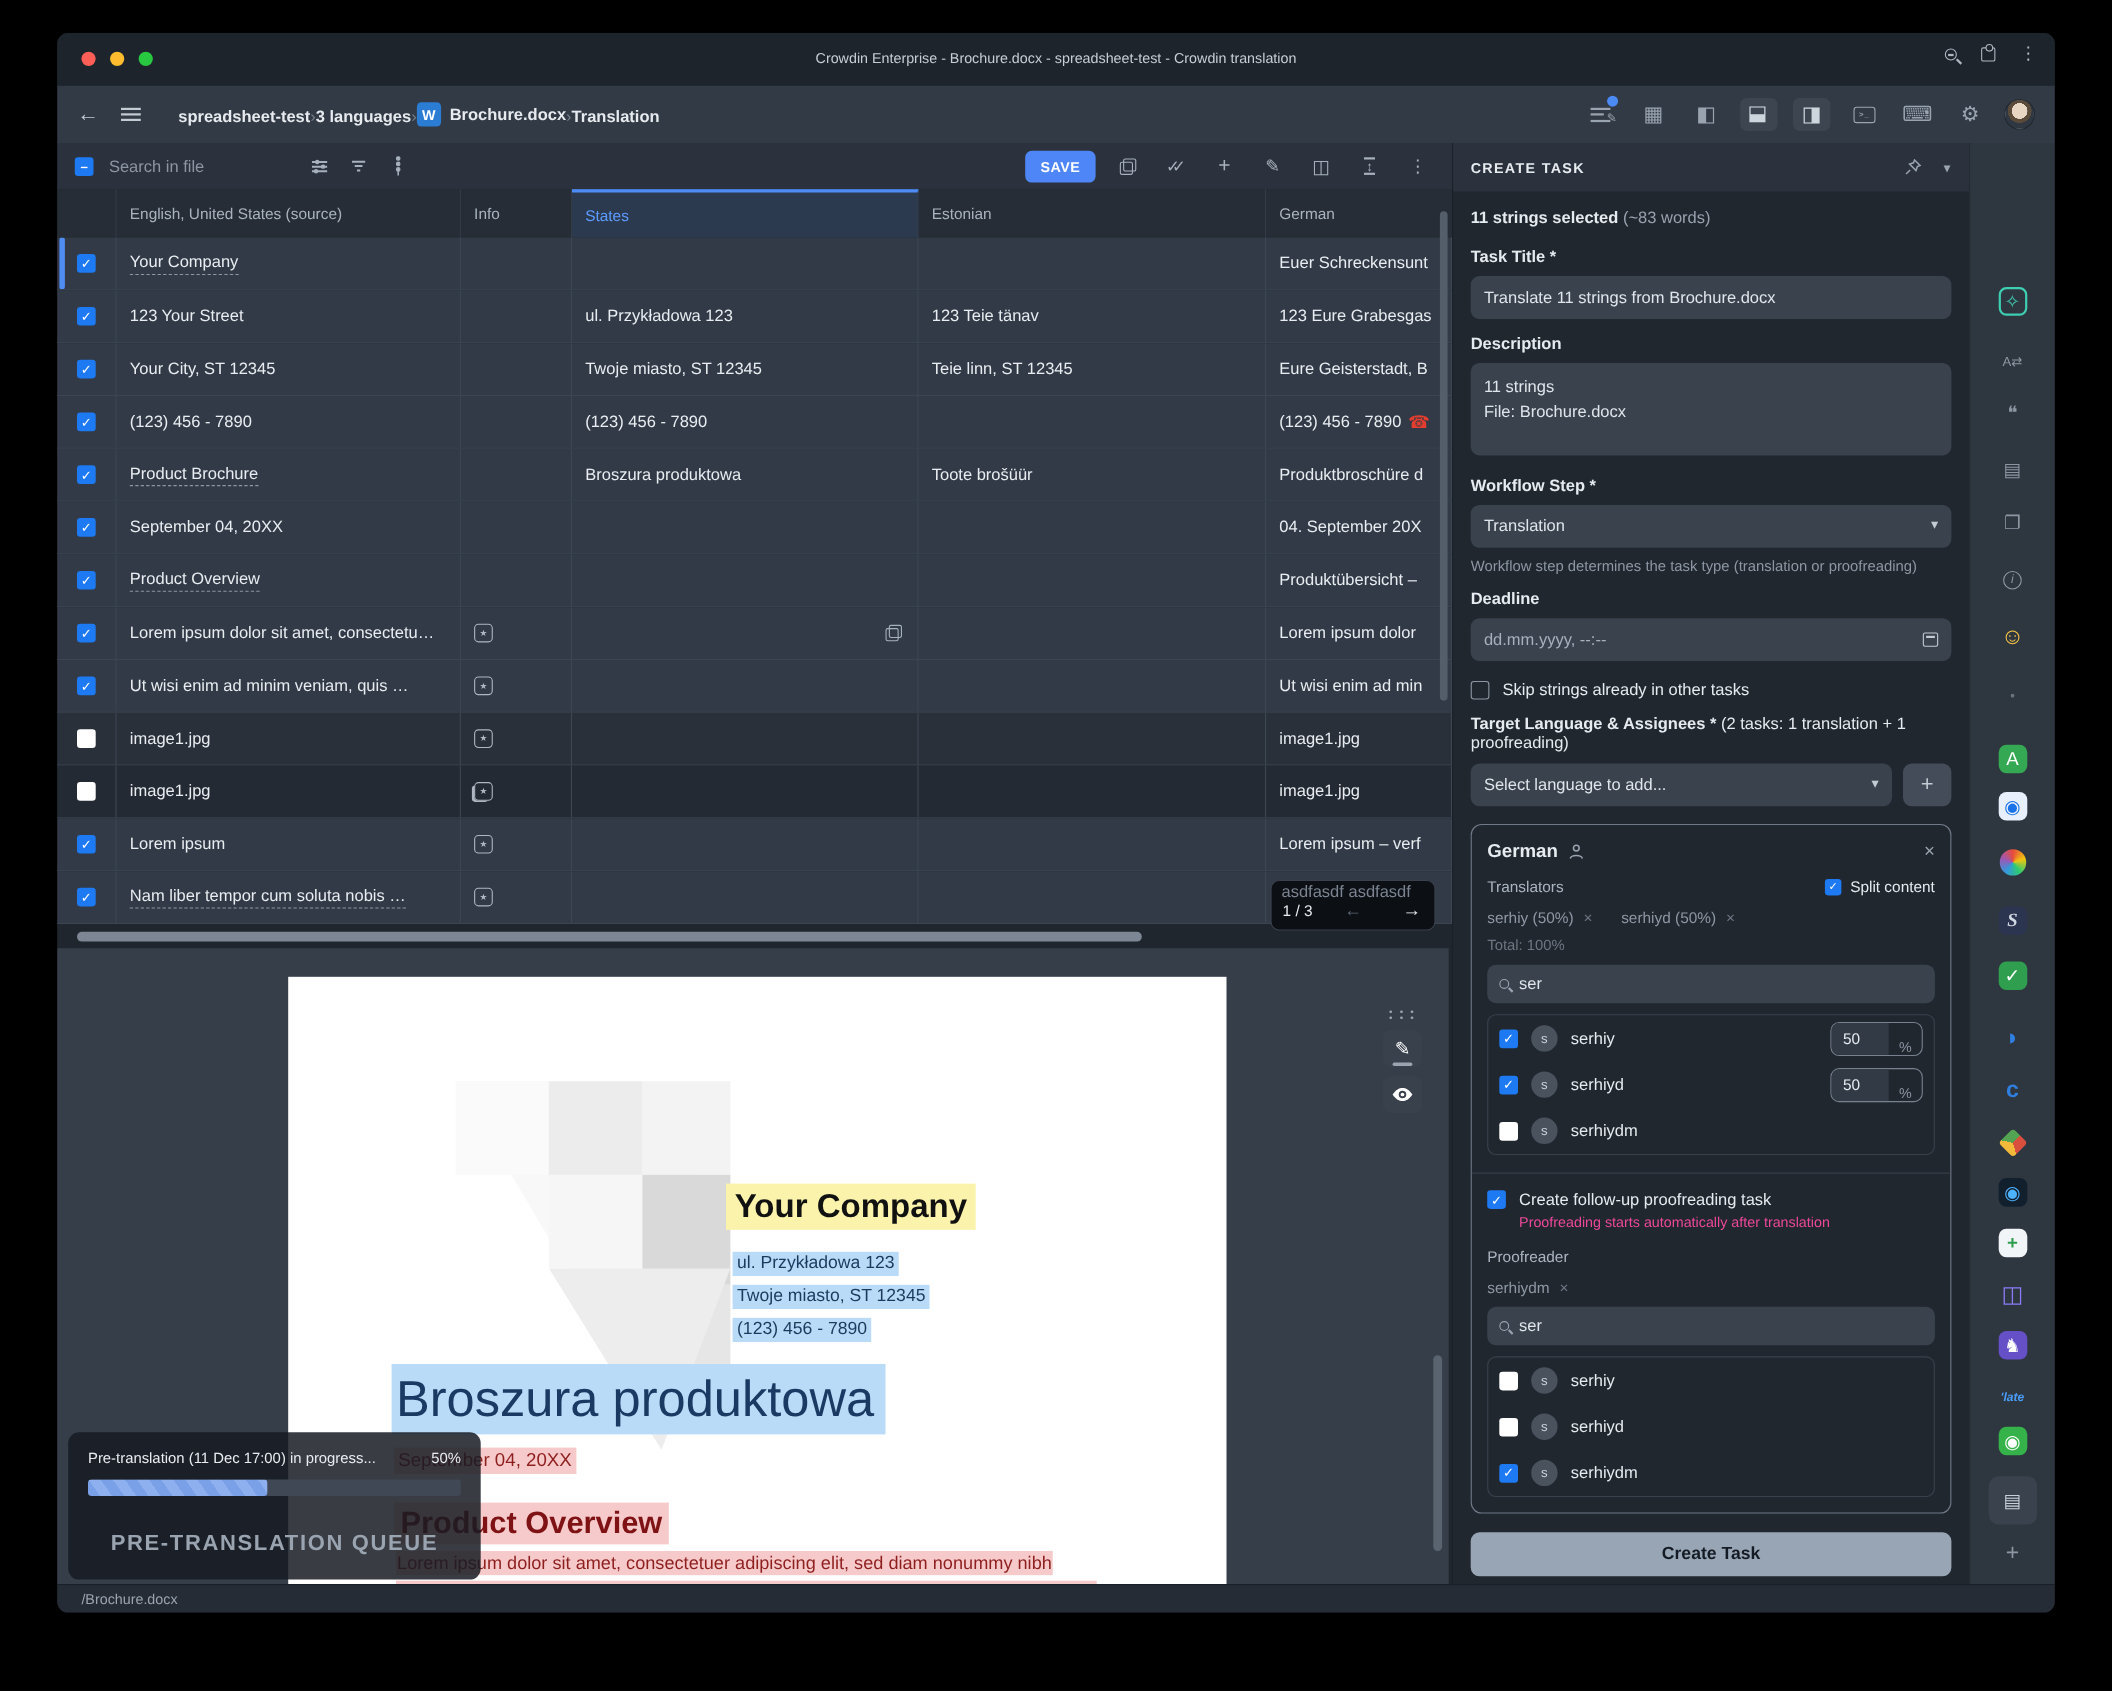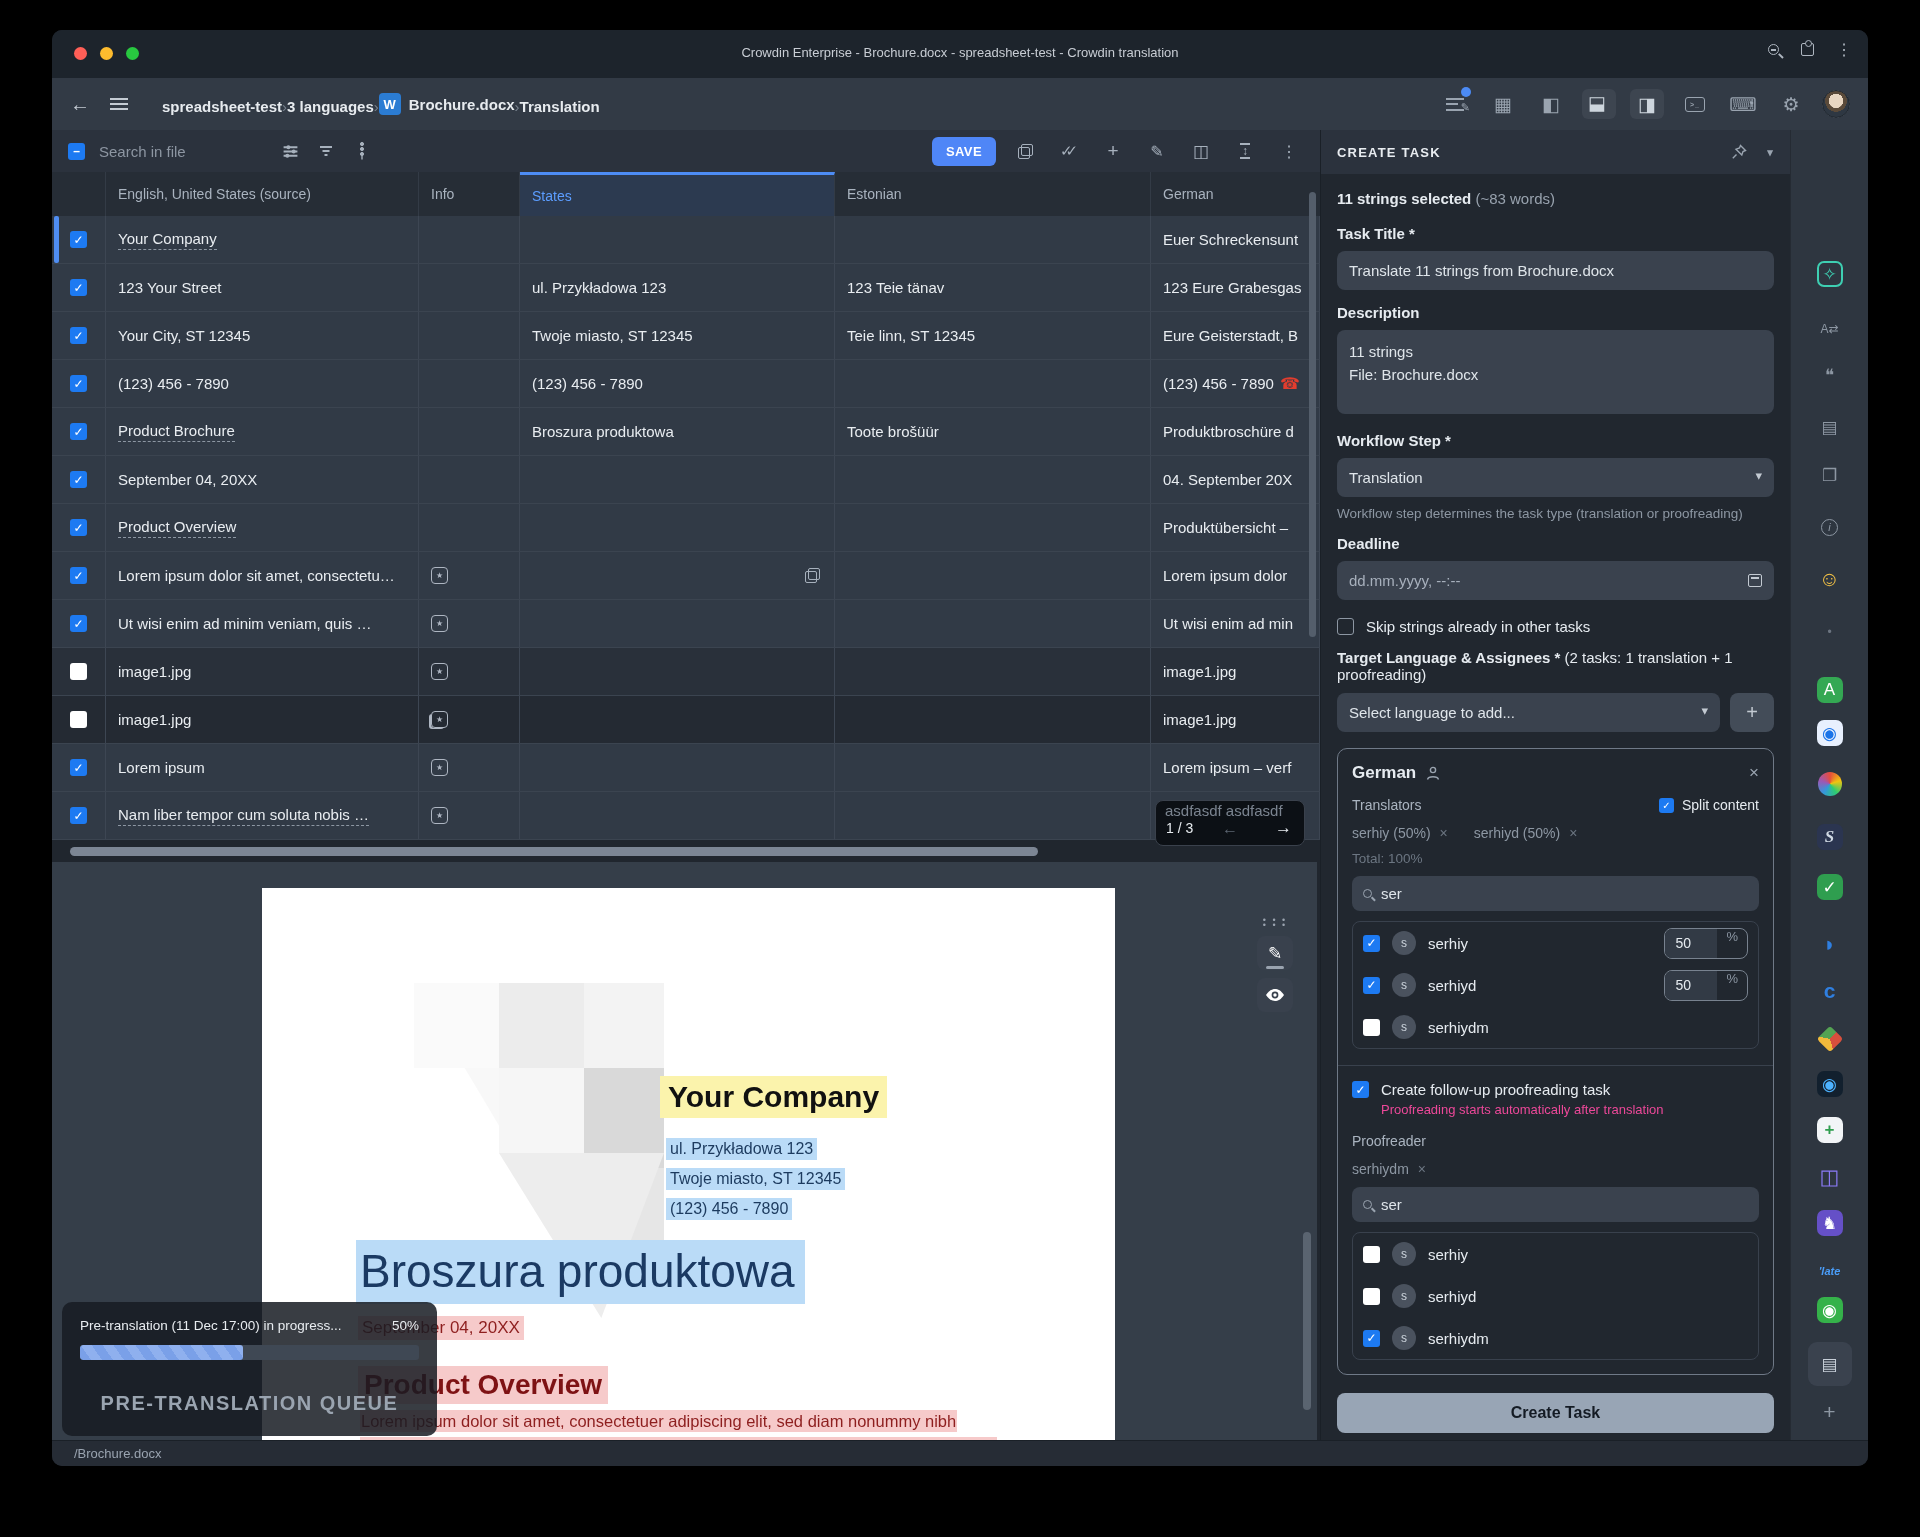--- a/index.html
+++ b/index.html
@@ -143,21 +143,21 @@
   .chips { display:flex; gap:26px; margin-top:12px; font-size:14px; color:#8d97a3; }
   .chip { display:flex; gap:9px; align-items:center; } .chip .x { color:#6c7682; cursor:pointer; }
   .total { color:#6c7682; font-size:13.5px; margin-top:10px; }
   .searchbox { display:flex; align-items:center; gap:9px; background:#3a424e; border-radius:8px; padding:9px 11px; margin-top:10px; }
   .searchbox input { background:none; border:none; color:#dfe5ea; font-size:15px; width:100%; font-family:"Liberation Sans",sans-serif; outline:none; }
   .sglass { width:9px; height:9px; border:1.6px solid #9aa4b0; border-radius:50%; position:relative; flex:none; }
   .sglass::after { content:""; position:absolute; left:7px; top:8px; width:5px; height:1.6px; background:#9aa4b0; transform:rotate(45deg); }
   .ulist { border:1px solid #39414d; border-radius:8px; margin-top:10px; }
   .urow { display:flex; align-items:center; gap:12px; height:42px; padding:0 10px; font-size:15px; }
   .uav { width:24px; height:24px; border-radius:50%; background:#4a525e; color:#cdd5dd; font-size:12px; display:flex; align-items:center; justify-content:center; }
-  .pctpill { margin-left:auto; display:flex; align-items:flex-start; border:1px solid #78828f; border-radius:8px; height:31px; overflow:hidden; }
+  .pctpill { margin-left:auto; display:flex; align-items:flex-end; border:1px solid #78828f; border-radius:8px; height:31px; overflow:hidden; }
   .pctpill input { width:52px; height:100%; background:#323a45; border:none; color:#e6ebf0; font-size:14px; padding-left:10px; font-family:"Liberation Sans",sans-serif; }
   .pctpill .pc { padding:0 9px; color:#8c96a3; font-size:13px; }
   .subhint { color:#ec4899; font-size:13px; margin:4px 0 0 29px; }
   .divider { border-top:1px solid #39414d; margin:16px -14px 0 -14px; }
   .createbtn { position:absolute; left:16px; right:16px; top:1263px; height:40px; background:#98a5b5; color:#141b24; font-weight:bold; font-size:16px; border:none; border-radius:8px; cursor:pointer; }
 
   
   .strip { position:absolute; left:1738px; top:100px; width:78px; height:1310px; background:#2e3640; border-left:1px solid #252b33; }
   .sicon { position:absolute; left:50%; transform:translateX(-50%); width:28px; height:28px; display:flex; align-items:center; justify-content:center; font-size:17px; border-radius:7px; cursor:pointer; }
   .sicon.boxed { width:44px; height:44px; background:#3a424e; border-radius:9px; }

